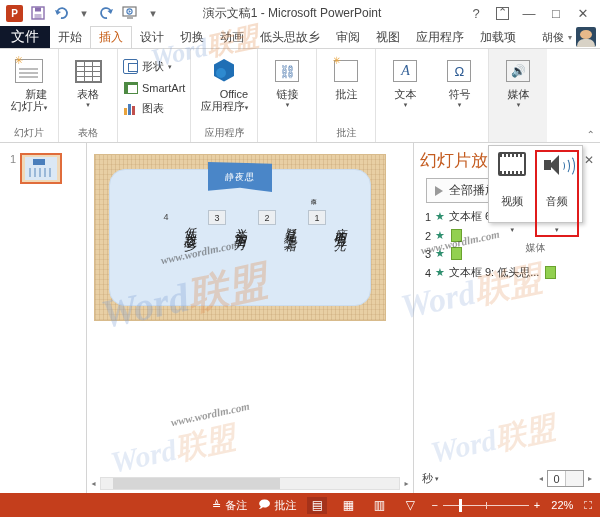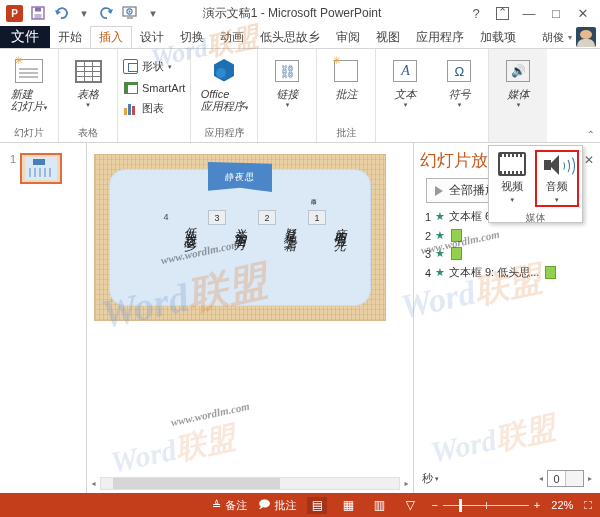--- a/index.html
+++ b/index.html
@@ -34,21 +34,21 @@
   .avatar:after{content:"";position:absolute;left:4px;top:3px;width:12px;height:9px;border-radius:50%;background:#e8b98a;}
   .avatar:before{content:"";position:absolute;left:1px;top:12px;width:18px;height:9px;border-radius:7px 7px 0 0;background:#d8d2c6;}
 
   
   .ribbon{flex:0 0 93px;background:#fff;border-top:1px solid #d6d6d6;border-bottom:1px solid #d4d4d4;
           display:flex;align-items:stretch;position:relative;}
   .grp{display:flex;flex-direction:column;border-right:1px solid #e2e2e2;padding:2px 3px 0;position:relative;}
   .grp-body{flex:1;display:flex;align-items:flex-start;gap:2px;padding-top:3px;}
   .grp-label{text-align:center;font-size:10px;color:#6b6b6b;padding-bottom:2px;}
   .bigbtn{width:50px;display:flex;flex-direction:column;align-items:center;gap:2px;padding:2px 1px;cursor:default;}
-  .bigbtn .lbl{font-size:11px;color:#3b3b3b;text-align:left;line-height:12px;font-style:italic;}
+  .bigbtn .lbl{font-size:11px;color:#3b3b3b;text-align:right;line-height:12px;}
   .bigbtn.hl{background:#f2f2f2;}
   .ico{height:30px;display:flex;align-items:center;justify-content:center;}
   .smallitem{display:flex;align-items:center;gap:4px;font-size:11px;padding:1px 2px;height:19px;}
   .smallitem .si{width:15px;height:15px;display:flex;align-items:center;justify-content:center;}
   .caret{font-size:7px;color:#555;line-height:6px;}
   .ribbon-collapse{position:absolute;right:5px;bottom:2px;font-size:10px;color:#777;}
 
   
   .i-newslide{width:26px;height:22px;border:1px solid #9a9a9a;background:#fff;position:relative;}
   .i-newslide:before{content:"";position:absolute;left:3px;top:8px;width:19px;height:2px;background:#bdbdbd;
@@ -71,21 +71,21 @@
   .i-comment:after{content:"✳";position:absolute;left:-3px;top:-6px;color:#e8a33d;font-size:10px;}
   .i-text{width:22px;height:20px;border:1px solid #9a9a9a;display:flex;align-items:center;justify-content:center;
           color:#2e5c94;font-size:14px;font-family:"Liberation Serif",serif;font-style:italic;}
   .i-symbol{width:22px;height:20px;border:1px solid #9a9a9a;display:flex;align-items:center;justify-content:center;color:#2e5c94;font-size:13px;}
   .i-media{width:22px;height:20px;border:1px solid #9a9a9a;display:flex;align-items:center;justify-content:center;color:#4a4a4a;font-size:12px;}
 
   
   .mediamenu{position:absolute;z-index:40;background:#fff;border:1px solid #c6c6c6;box-shadow:2px 2px 4px rgba(0,0,0,.2);
              left:488px;top:145px;width:95px;height:78px;padding:4px 3px 0;box-sizing:border-box;}
   .mediamenu-row{display:flex;gap:2px;justify-content:center;}
-  .mbtn{width:42px;display:flex;flex-direction:column;align-items:center;gap:3px;padding:2px 0;}
+  .mbtn{width:42px;display:flex;flex-direction:column;align-items:center;gap:18px;padding:2px 0;}
   .mbtn .lbl{font-size:11px;}
   .mbtn.sel{border:2px solid #e01b1b;}
   .mediamenu-label{text-align:center;font-size:10px;color:#6b6b6b;padding-top:4px;}
   .i-video{width:24px;height:20px;border:2px solid #4a4a4a;border-radius:2px;position:relative;background:#fff;}
   .i-video:before,.i-video:after{content:"";position:absolute;left:0;right:0;height:3px;
       background-image:linear-gradient(90deg,#4a4a4a 2px,transparent 2px);background-size:4px 3px;}
   .i-video:before{top:0;} .i-video:after{bottom:0;}
   .spk{position:relative;width:26px;height:22px;}
   .spk .body{position:absolute;left:0;top:6px;width:7px;height:10px;background:#4a4a4a;}
   .spk .cone{position:absolute;left:5px;top:1px;width:0;height:0;border-top:10px solid transparent;

